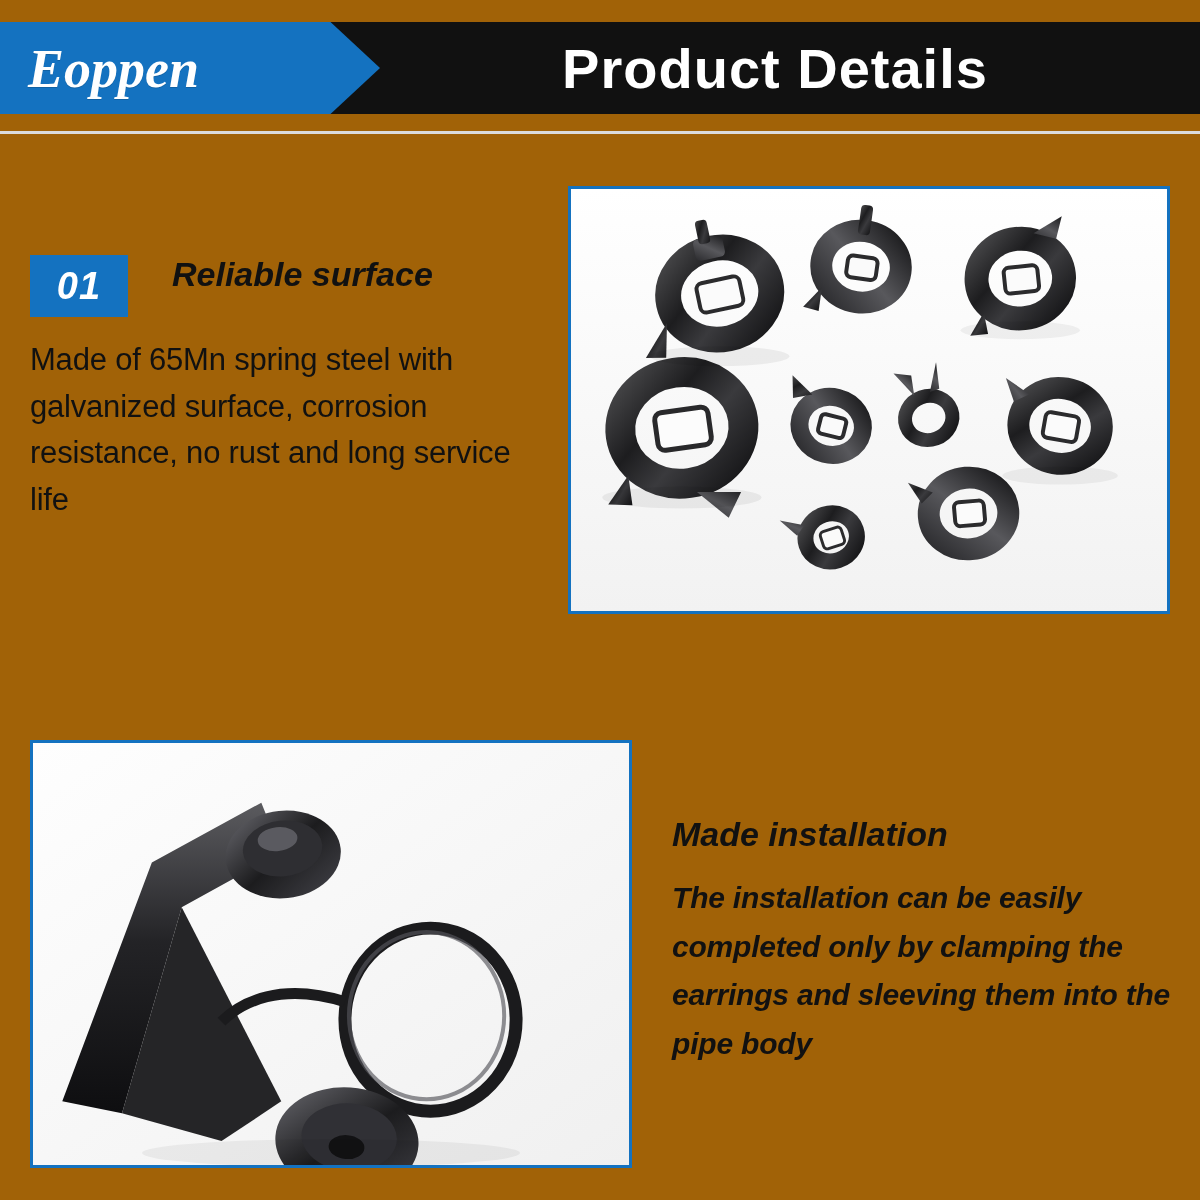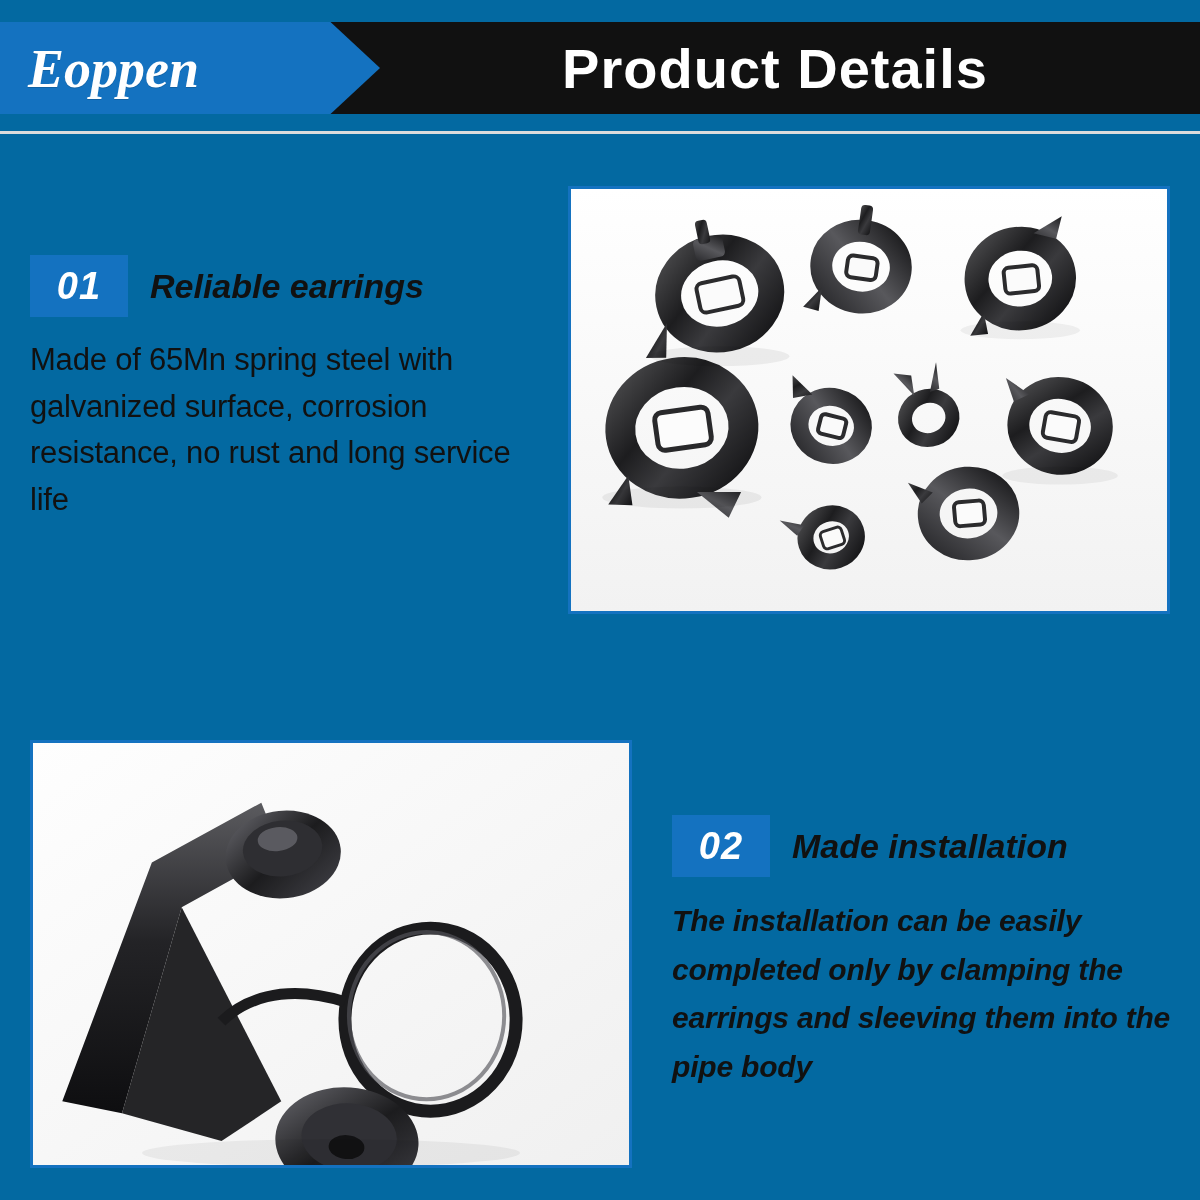--- a/index.html
+++ b/index.html
@@ -10,21 +10,21 @@
     height: 1200px;
     background: #ffffff;
     font-family: "Liberation Sans", sans-serif;
     overflow: hidden;
   }
 
   .page {
     position: relative;
     width: 1200px;
     height: 1200px;
-    background: #0369a1;
+    background: #a16207;
   }
 
   
   .header {
     position: absolute;
     top: 0;
     left: 0;
     width: 1200px;
     height: 130px;
   }
@@ -96,22 +96,21 @@
 
   
   .sec1-text {
     position: absolute;
     top: 255px;
     left: 30px;
     width: 500px;
   }
   .num-row {
     display: flex;
-    align-items: center;
-    gap: 22px;
+    gap: 44px;
   }
   .num-badge {
     width: 98px;
     height: 62px;
     background: #1472c0;
     color: #ffffff;
     font-size: 38px;
     font-weight: bold;
     font-style: italic;
     display: flex;
@@ -188,21 +187,21 @@
     <div class="header-blue"></div>
     <div class="header-blue-accent"></div>
     <div class="brand">Eoppen</div>
     <div class="header-title">Product Details</div>
   </div>
   <div class="header-rule"></div>
 
   <div class="sec1-text">
     <div class="num-row">
       <div class="num-badge">01</div>
-      <div class="heading">Reliable earrings</div>
+      <div class="heading">Reliable surface</div>
     </div>
     <div class="body-text">Made of 65Mn spring steel with galvanized surface, corrosion resistance, no rust and long service life</div>
   </div>
 
   <div class="img-frame" id="photo-clamps-frame">
     <div class="photo-inner">
       <svg class="photo-svg" viewBox="0 0 600 424" preserveAspectRatio="xMidYMid slice">
         <defs>
           <linearGradient id="bgw" x1="0" y1="0" x2="0" y2="1">
             <stop offset="0" stop-color="#ffffff"></stop>
@@ -333,19 +332,18 @@
           <ellipse cx="0" cy="6" rx="18" ry="12" fill="#121214"></ellipse>
         </g>
 
         <ellipse cx="300" cy="412" rx="190" ry="14" fill="#000" opacity="0.05"></ellipse>
       </svg>
     </div>
   </div>
 
   <div class="sec2-text">
     <div class="num-row">
-      <div class="num-badge">02</div>
       <div class="heading">Made installation</div>
     </div>
     <div class="body-text">The installation can be easily completed only by clamping the earrings and sleeving them into the pipe body</div>
   </div>
 
 </div>
 
 </body></html>

